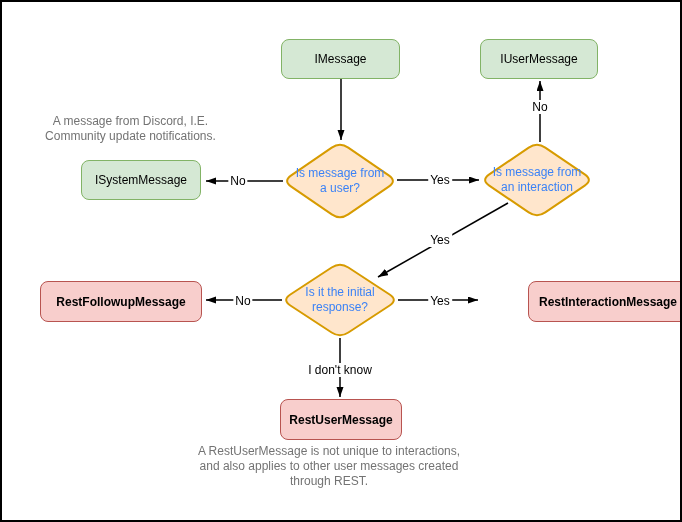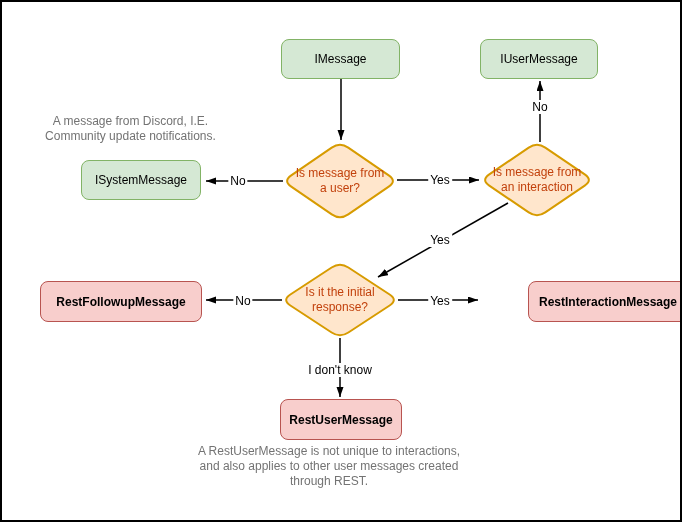--- a/index.html
+++ b/index.html
@@ -48,21 +48,21 @@
   .node-rect.green { background: #d5e8d4; border: 1.5px solid #82b366; }
   .node-rect.red   { background: #f8cecc; border: 1.5px solid #b85450; font-weight: bold; }
   .diamond-label {
     position: absolute;
     display: flex;
     align-items: center;
     justify-content: center;
     text-align: center;
     font-size: 12px;
     line-height: 15px;
-    color: #c2410c;
+    color: #3b82f6;
     white-space: pre-line;
     z-index: 2;
   }
   .edge-label {
     position: absolute;
     transform: translate(-50%, -50%);
     background: #ffffff;
     font-size: 12px;
     color: #000000;
     padding: 0 2px;

